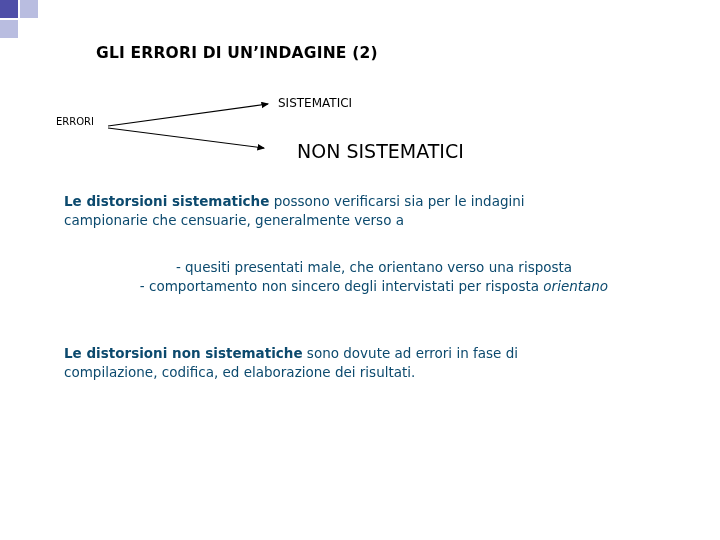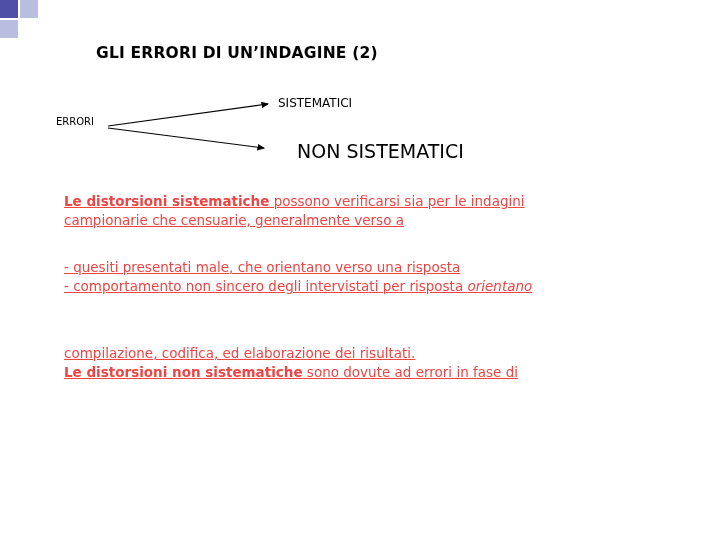--- a/index.html
+++ b/index.html
@@ -80,33 +80,32 @@
     top: 0;
     width: 420px;
     height: 75px;
   }
 
   
   .para {
     position: absolute;
     font-size: 13.5px;
     line-height: 19px;
-    color: #ef4444;
-    text-decoration: underline;
+    color: #0c4a6e;
   }
   .para b { font-weight: bold; }
   .para i { font-style: italic; }
 
   .para-1 { left: 64px; top: 192px; width: 600px; }
   .para-2 { left: 64px; top: 258px; width: 620px; }
   .para-3 { left: 64px; top: 344px; width: 600px; }
 
   .p1-line1 { font-size: 13.5px; }
   .p1-line2 { font-size: 13.5px; }
-  .list-line { font-size: 13.5px; white-space: nowrap; }
+  .list-line { font-size: 13.5px; white-space: nowrap; text-align: center; }
 </style>
 </head>
 <body>
 
 <div class="corner-deco">
   <div class="deco-sq sq-a"></div>
   <div class="deco-sq sq-b"></div>
   <div class="deco-sq sq-c"></div>
   <div class="deco-sq sq-d"></div>
 </div>
@@ -134,17 +133,17 @@
   </div>
   <div class="p1-line2">campionarie che censuarie, generalmente verso a</div>
 </div>
 
 <div class="para para-2">
   <div class="list-line">- quesiti presentati male, che orientano verso una risposta</div>
   <div class="list-line"><span>- comportamento non sincero degli intervistati per risposta </span><i>orientano</i></div>
 </div>
 
 <div class="para para-3">
-  <div>compilazione, codifica, ed elaborazione dei risultati.</div>
   <div>
     <b>Le distorsioni non sistematiche</b><span> sono dovute ad errori in fase di</span>
   </div>
+  <div>compilazione, codifica, ed elaborazione dei risultati.</div>
 </div>
 
 </body></html>

